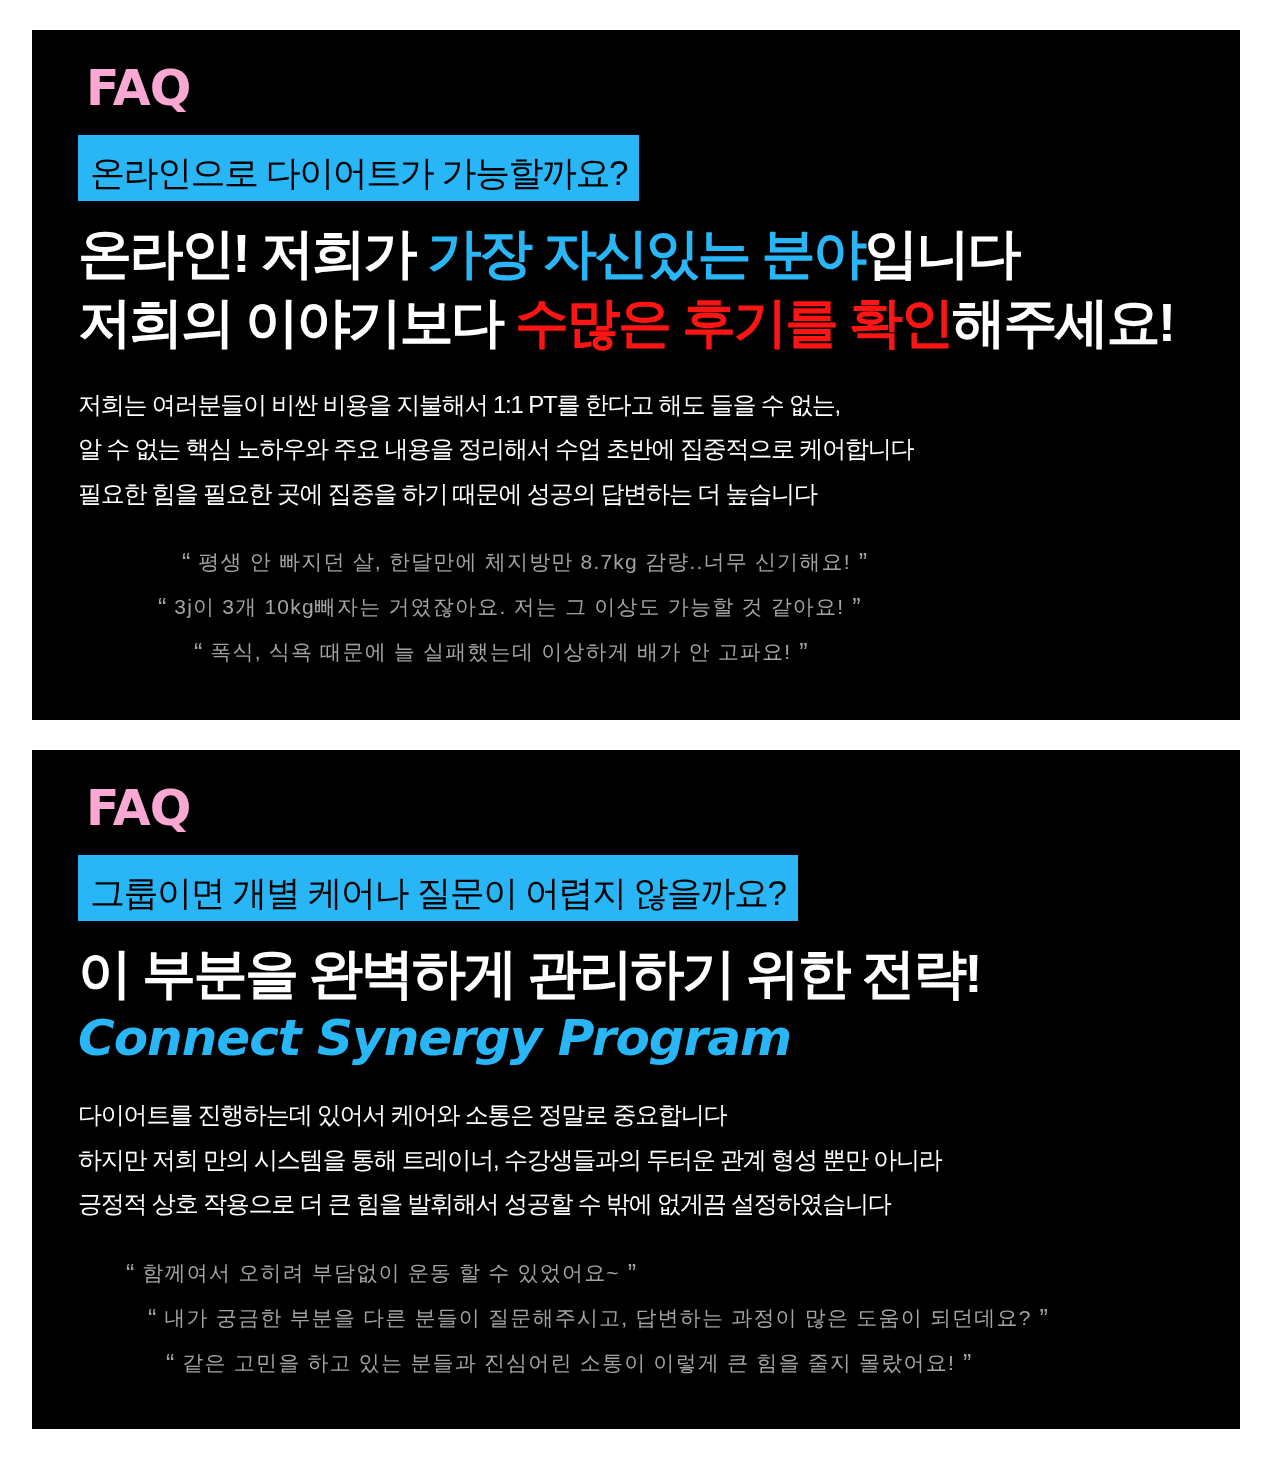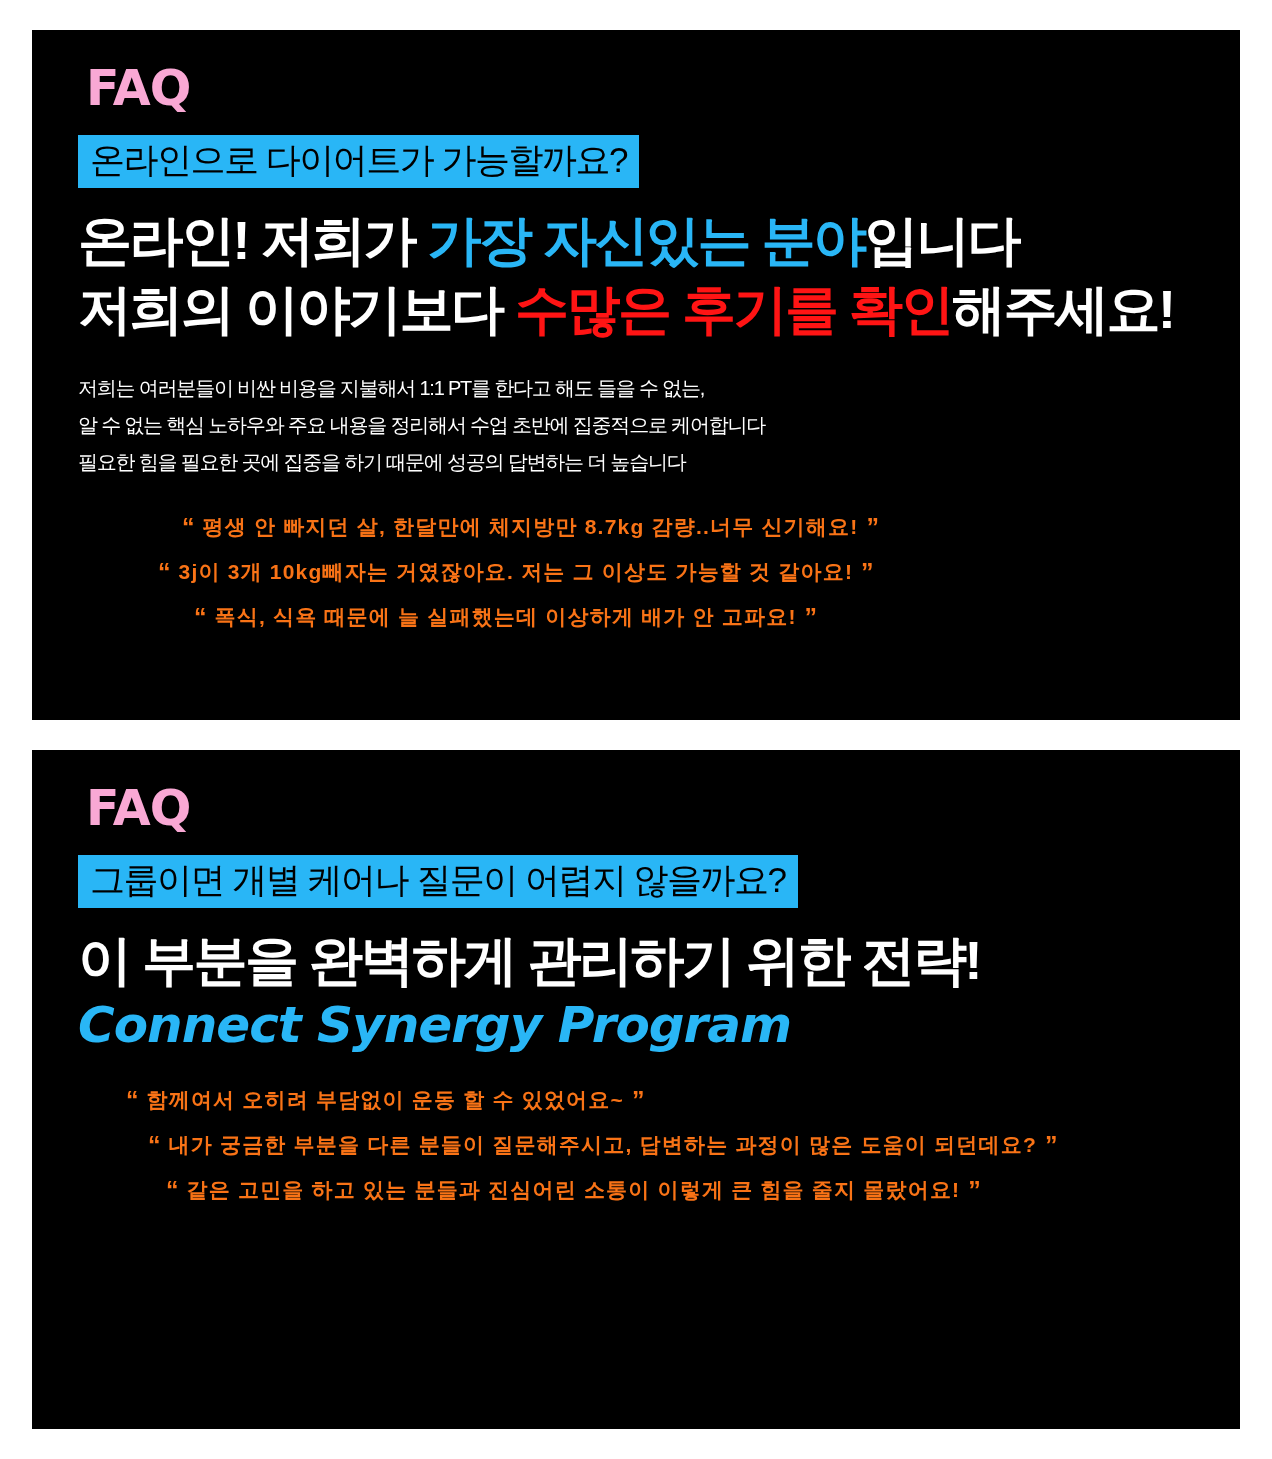--- a/index.html
+++ b/index.html
@@ -47,21 +47,21 @@
     display: inline-block;
   }
   .question {
     display: inline-block;
     background: #29b6f6;
     color: #000000;
     font-family: "Liberation Sans", sans-serif;
     font-weight: 500;
     font-size: 35px;
     line-height: 1.25;
-    padding: 3px 12px 6px 12px;
+    padding: 16px 12px 6px 12px;
     letter-spacing: -1.5px;
     white-space: nowrap;
   }
 
   .headline {
     margin-top: 18px;
     color: #ffffff;
     font-family: "Liberation Sans", sans-serif;
     font-weight: bold;
     font-size: 54px;
@@ -82,36 +82,36 @@
     line-height: 1.15;
     margin-top: 2px;
     white-space: nowrap;
   }
 
   .body-copy {
     margin-top: 26px;
     color: #ffffff;
     font-family: "Liberation Sans", sans-serif;
     font-weight: 400;
-    font-size: 20px;
+    font-size: 24px;
     line-height: 1.85;
     letter-spacing: -1.2px;
     white-space: nowrap;
   }
 
   .quotes {
     margin-top: 32px;
     display: flex;
     flex-direction: column;
     gap: 16px;
   }
   .quote {
-    color: #f97316;
-    font-family: "Liberation Sans", sans-serif;
-    font-weight: 700;
+    color: #a3a3a3;
+    font-family: "Liberation Sans", sans-serif;
+    font-weight: 400;
     font-size: 21px;
     letter-spacing: 1.2px;
     white-space: nowrap;
   }
   .quote .qm {
     font-size: 25px;
     letter-spacing: 0;
     padding: 0 8px;
     vertical-align: -2px;
   }
@@ -173,20 +173,25 @@
     </div>
 
     <div class="headline">
       <div>
         <span>이 부분을 완벽하게 관리하기 위한 전략!</span>
       </div>
     </div>
 
     <div class="brandline">Connect Synergy Program</div>
 
+    <div class="body-copy">
+      <div>다이어트를 진행하는데 있어서 케어와 소통은 정말로 중요합니다</div>
+      <div>하지만 저희 만의 시스템을 통해 트레이너, 수강생들과의 두터운 관계 형성 뿐만 아니라</div>
+      <div>긍정적 상호 작용으로 더 큰 힘을 발휘해서 성공할 수 밖에 없게끔 설정하였습니다</div>
+    </div>
 
     <div class="quotes quotes-2">
       <div class="quote">
         <span class="qm">“</span><span>함께여서 오히려 부담없이 운동 할 수 있었어요~</span><span class="qm">”</span>
       </div>
       <div class="quote">
         <span class="qm">“</span><span>내가 궁금한 부분을 다른 분들이 질문해주시고, 답변하는 과정이 많은 도움이 되던데요?</span><span class="qm">”</span>
       </div>
       <div class="quote">
         <span class="qm">“</span><span>같은 고민을 하고 있는 분들과 진심어린 소통이 이렇게 큰 힘을 줄지 몰랐어요!</span><span class="qm">”</span>

